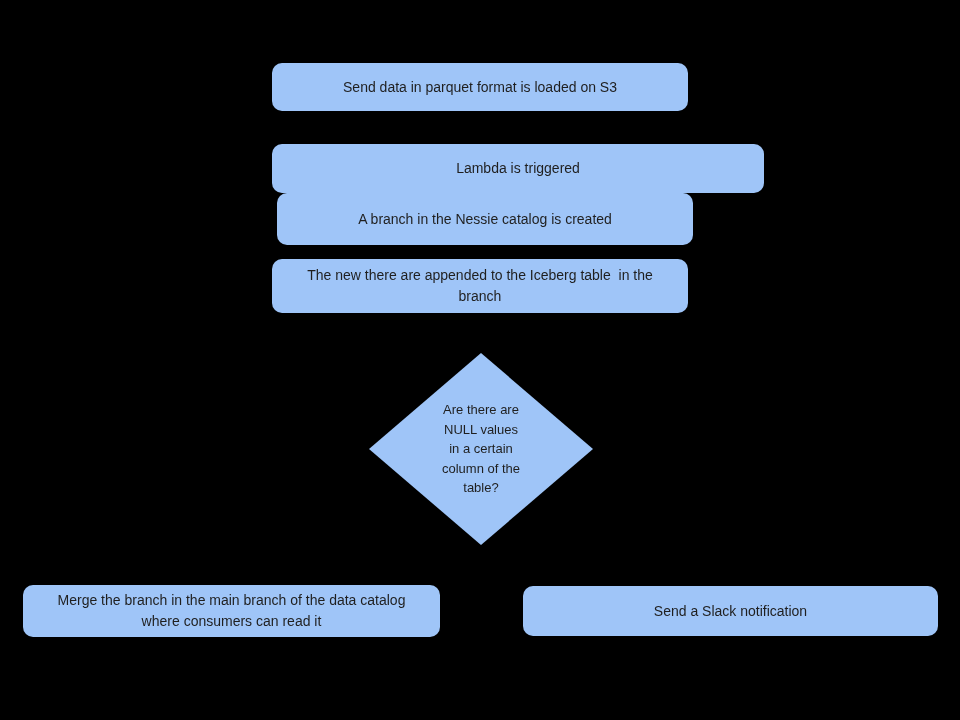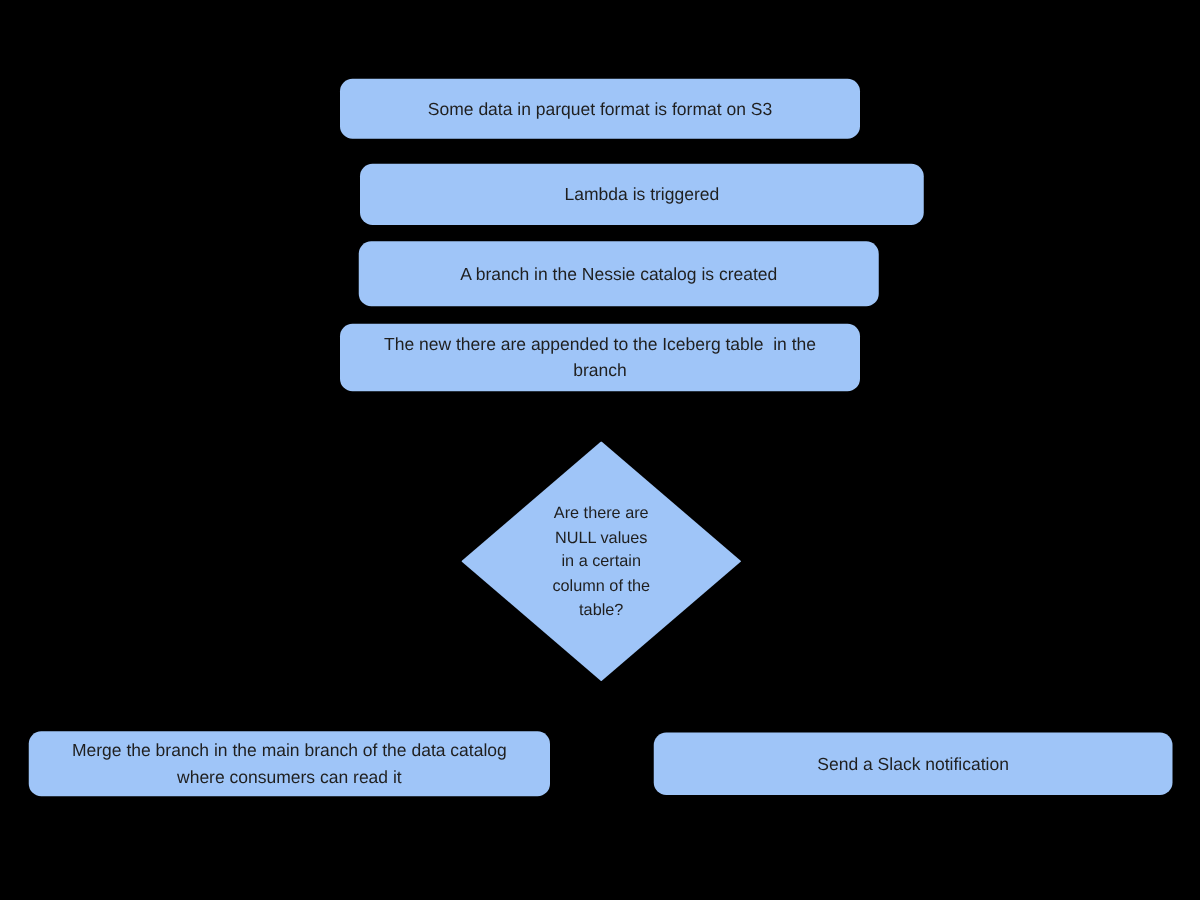--- a/index.html
+++ b/index.html
@@ -29,43 +29,43 @@
   .box {
     border-radius: 10px;
     padding: 4px 18px;
   }
   .box .label {
     font-size: 14px;
     line-height: 21px;
     white-space: pre-wrap;
   }
   .step1 { left: 272px; top:  63px; width: 416px; height: 48px; }
-  .step2 { left: 272px; top: 131px; width: 451px; height: 49px; margin-left: 16px; }
-  .step3 { left: 287px; top: 193px; width: 416px; height: 52px; }
+  .step2 { left: 272px; top: 144px; width: 492px; height: 49px; }
+  .step3 { left: 277px; top: 193px; width: 416px; height: 52px; }
   .step4 { left: 272px; top: 259px; width: 416px; height: 54px; }
   .outcome-left  { left:  23px; top: 585px; width: 417px; height: 52px; }
   .outcome-right { left: 523px; top: 586px; width: 415px; height: 50px; }
   .diamond {
     left: 369px; top: 353px; width: 224px; height: 192px;
     clip-path: polygon(50% 0, 100% 50%, 50% 100%, 0 50%);
     border-radius: 0;
   }
   .diamond .label {
     font-size: 13px;
     line-height: 19.5px;
     white-space: pre-line;
   }
 </style>
 </head>
 <body>
 
 <div class="canvas">
 
   <div class="node box step1">
-    <span class="label">Some data in parquet format is format on S3</span>
+    <span class="label">Send data in parquet format is loaded on S3</span>
   </div>
 
   <div class="node box step2">
     <span class="label">Lambda is triggered</span>
   </div>
 
   <div class="node box step3">
     <span class="label">A branch in the Nessie catalog is created</span>
   </div>
 

